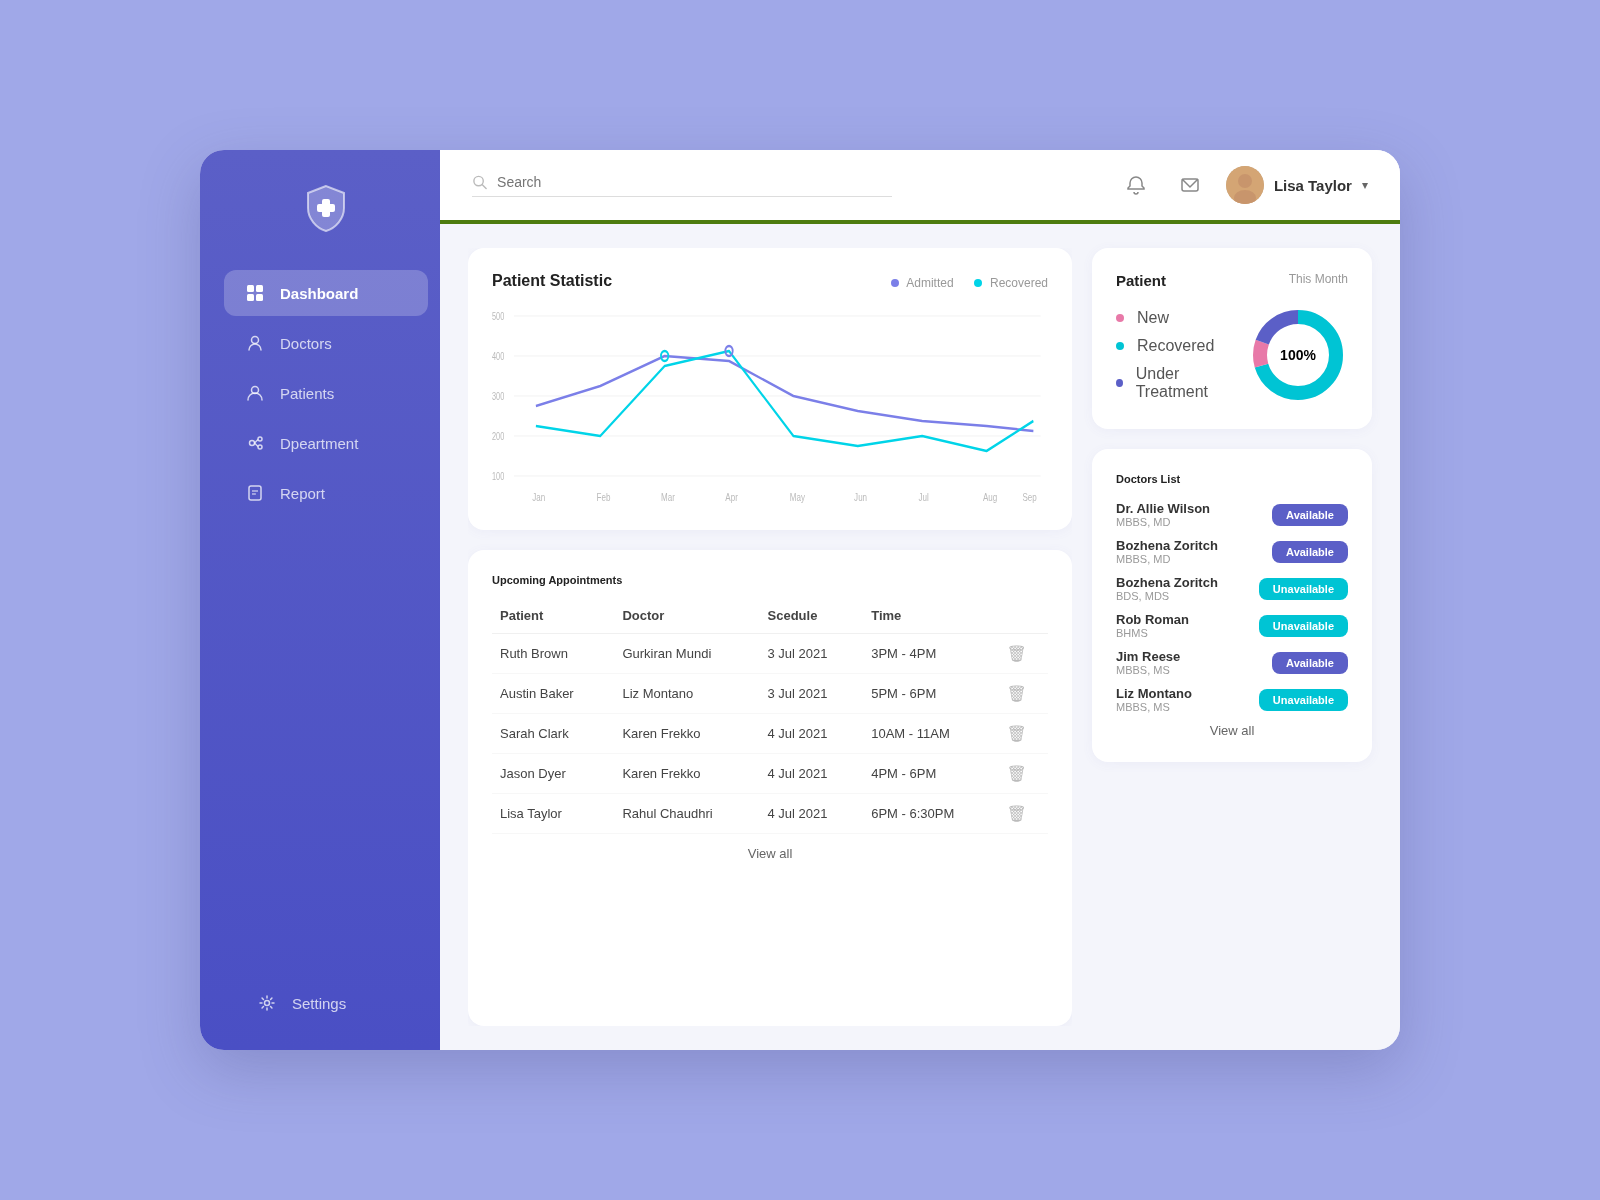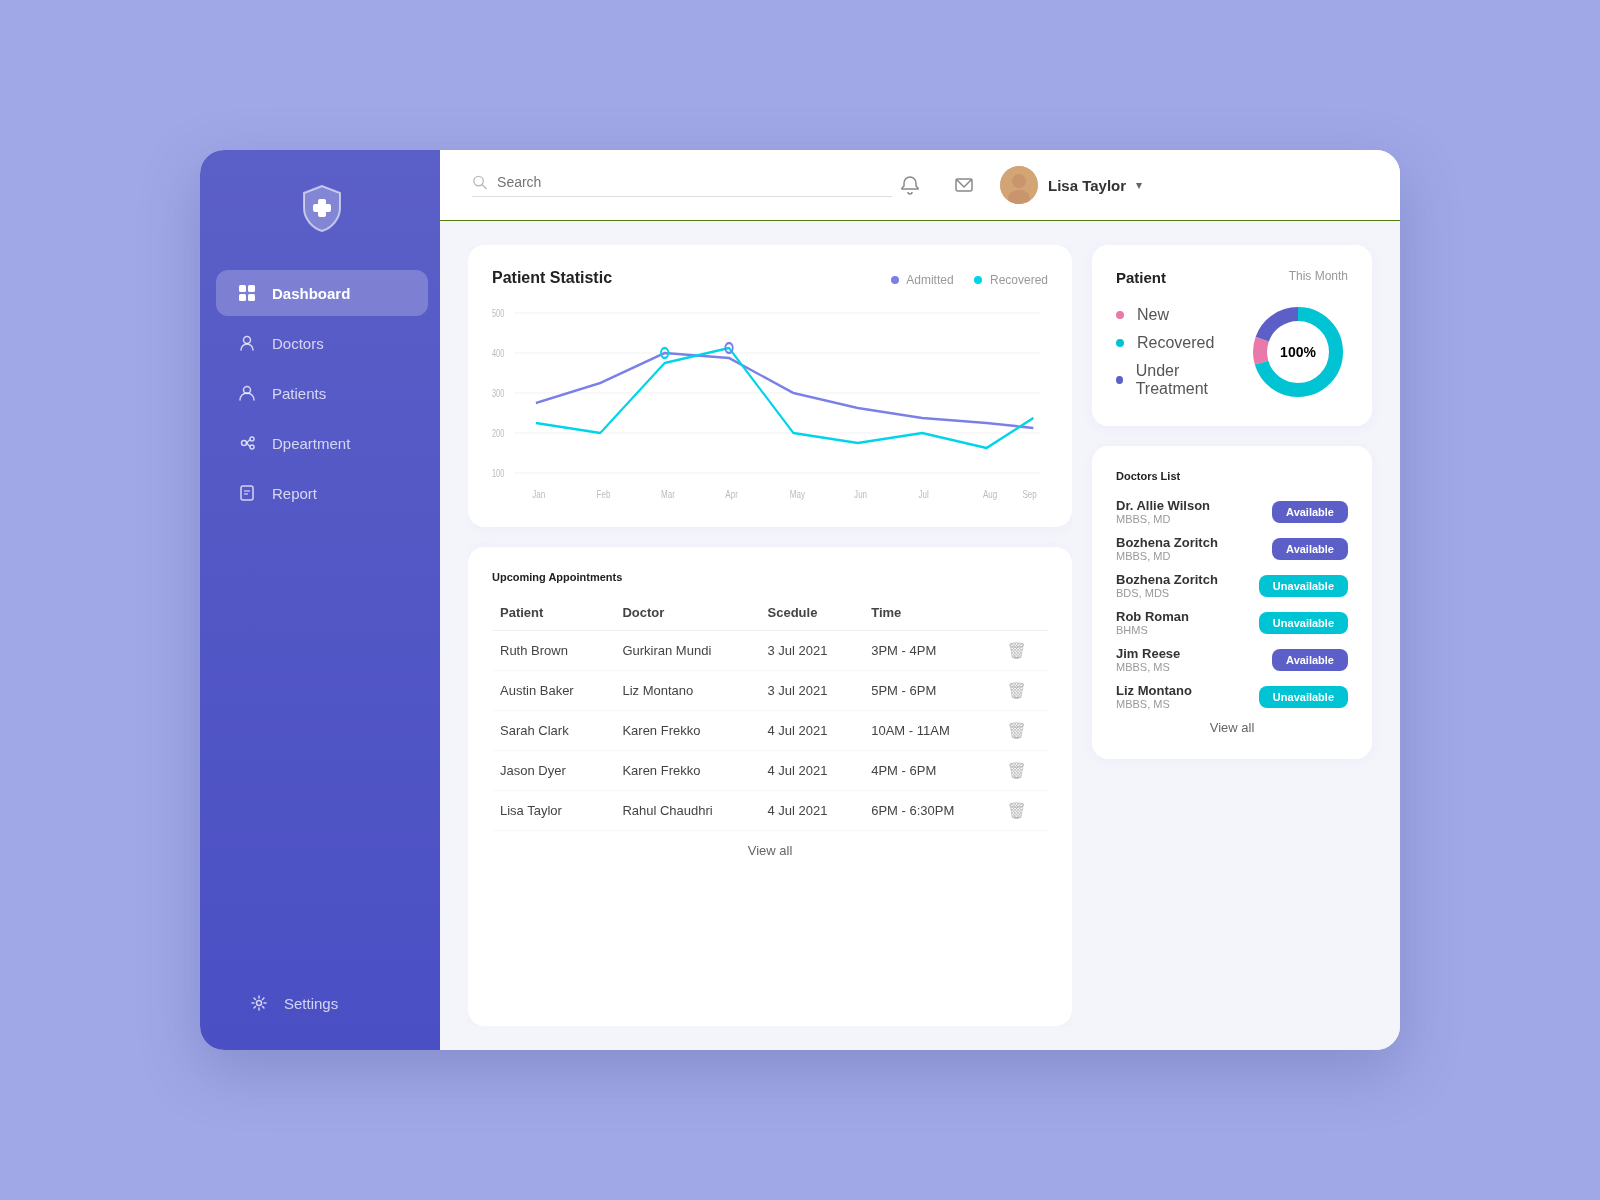--- a/index.html
+++ b/index.html
@@ -20,21 +20,21 @@
       border-radius: 24px;
       overflow: hidden;
       box-shadow: 0 20px 60px rgba(60,60,120,0.25);
     }
     
     .sidebar {
       width: 240px;
       background: linear-gradient(180deg, #5b5fc7 0%, #4a4fc4 100%);
       display: flex;
       flex-direction: column;
-      padding: 32px 0 24px 4px;
+      padding: 32px 0 24px 12px;
       flex-shrink: 0;
     }
     .sidebar-logo {
       display: flex;
       justify-content: center;
       margin-bottom: 36px;
     }
     .logo-shield {
       width: 52px;
       height: 52px;
@@ -84,21 +84,22 @@
       display: flex;
       flex-direction: column;
       overflow: hidden;
     }
     
     .header {
       background: #fff;
       padding: 16px 32px;
       display: flex;
       align-items: center;
-      border-bottom: 1px solid #4d7c0f;
+      justify-content: space-between;
+      border-bottom: 4px solid #4d7c0f;
       flex-shrink: 0;
     }
     .search-bar {
       display: flex;
       align-items: center;
       gap: 10px;
       width: 420px;
       border-bottom: 1px solid #ddd;
       padding-bottom: 6px;
     }

